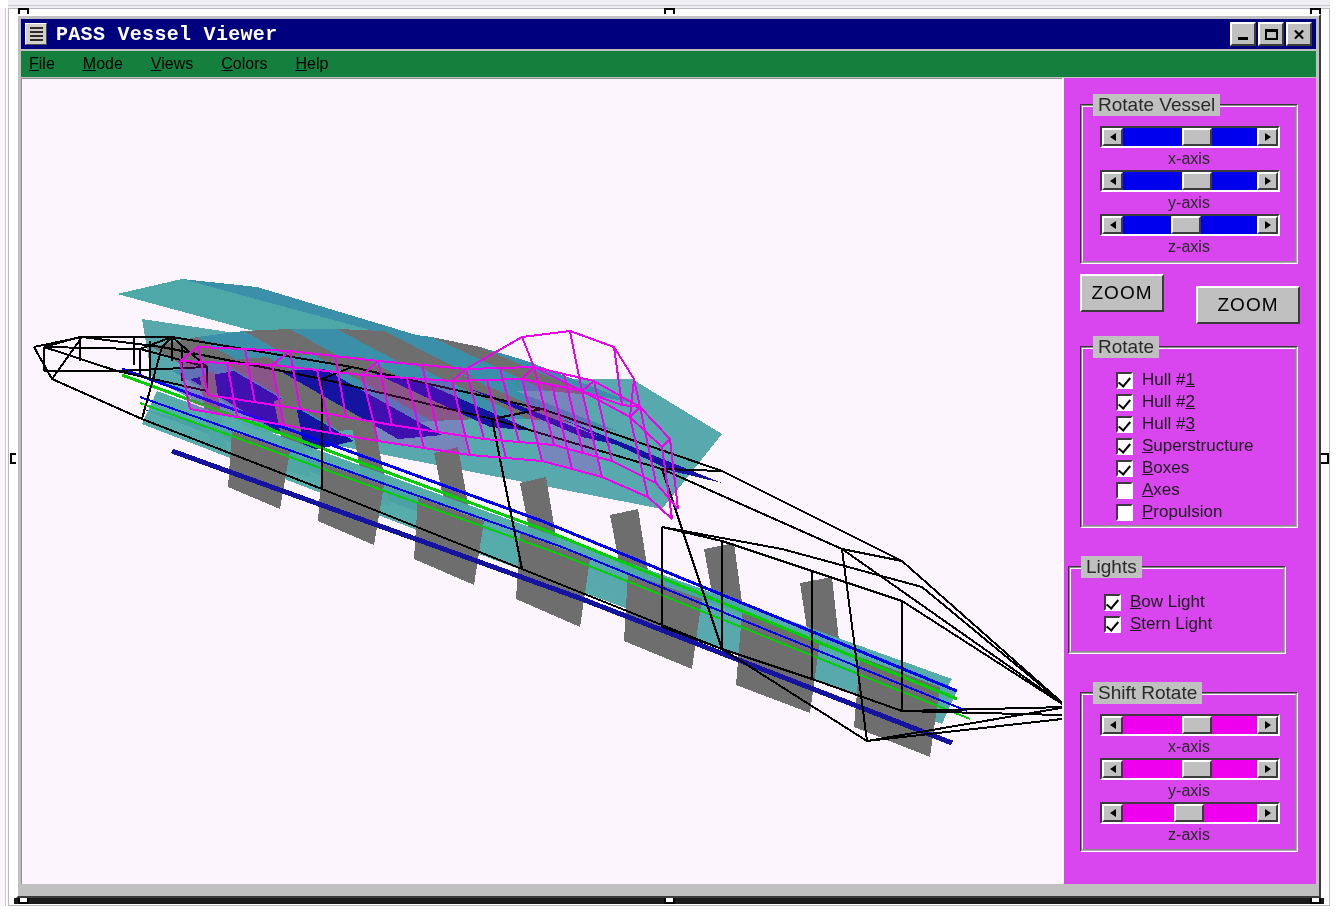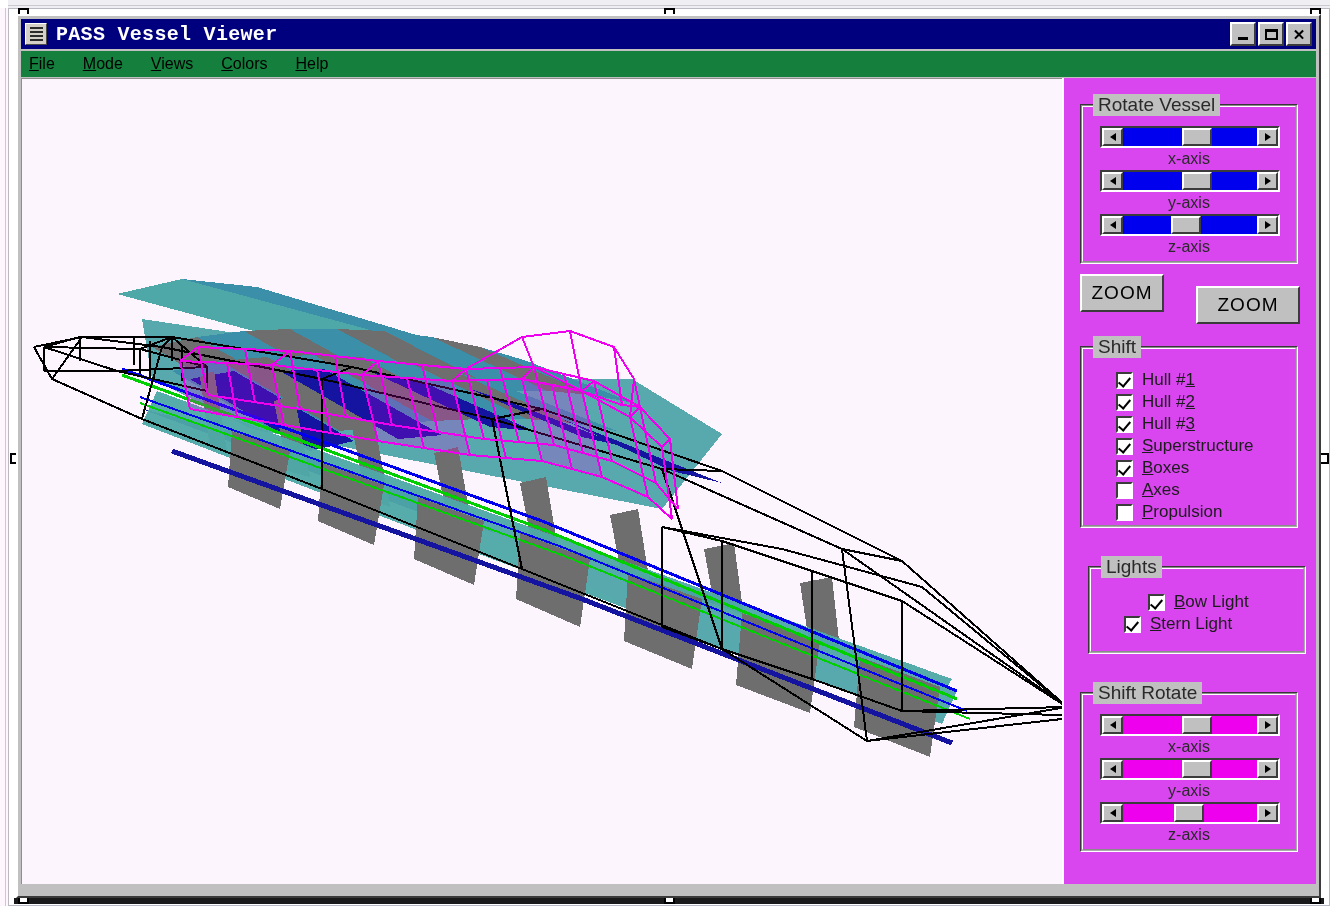--- a/index.html
+++ b/index.html
@@ -604,21 +604,21 @@
               </div>
           </div>
           <div class="sbar-label" style="top:132px;">z-axis</div>
         </div>
 
         <div class="pbtn" style="left:16px; top:196px; width:84px;">ZOOM</div>
         <div class="pbtn" style="left:132px; top:208px; width:104px;">ZOOM</div>
 
         <div class="group" style="left:16px; top:268px; width:218px; height:182px;">
           <div class="group-inner"></div>
-          <div class="group-title">Shift</div>
+          <div class="group-title">Rotate</div>
 
           <div class="cbrow" style="top:22px;">
             <div class="cbox checked"></div>
             <div class="cblabel">Hull #<u>1</u></div>
           </div>
           <div class="cbrow" style="top:44px;">
             <div class="cbox checked"></div>
             <div class="cblabel">Hull #<u>2</u></div>
           </div>
           <div class="cbrow" style="top:66px;">
@@ -636,25 +636,25 @@
           <div class="cbrow" style="top:132px;">
             <div class="cbox"></div>
             <div class="cblabel"><u>A</u>xes</div>
           </div>
           <div class="cbrow" style="top:154px;">
             <div class="cbox"></div>
             <div class="cblabel"><u>P</u>ropulsion</div>
           </div>
         </div>
 
-        <div class="group" style="left:24px; top:488px; width:218px; height:88px;">
+        <div class="group" style="left:4px; top:488px; width:218px; height:88px;">
           <div class="group-inner"></div>
           <div class="group-title">Lights</div>
 
-          <div class="cbrow" style="top:24px;margin-left:24px;">
+          <div class="cbrow" style="top:24px;">
             <div class="cbox checked"></div>
             <div class="cblabel"><u>B</u>ow Light</div>
           </div>
           <div class="cbrow" style="top:46px;">
             <div class="cbox checked"></div>
             <div class="cblabel"><u>S</u>tern Light</div>
           </div>
         </div>
 
         <div class="group" style="left:16px; top:614px; width:218px; height:160px;">

